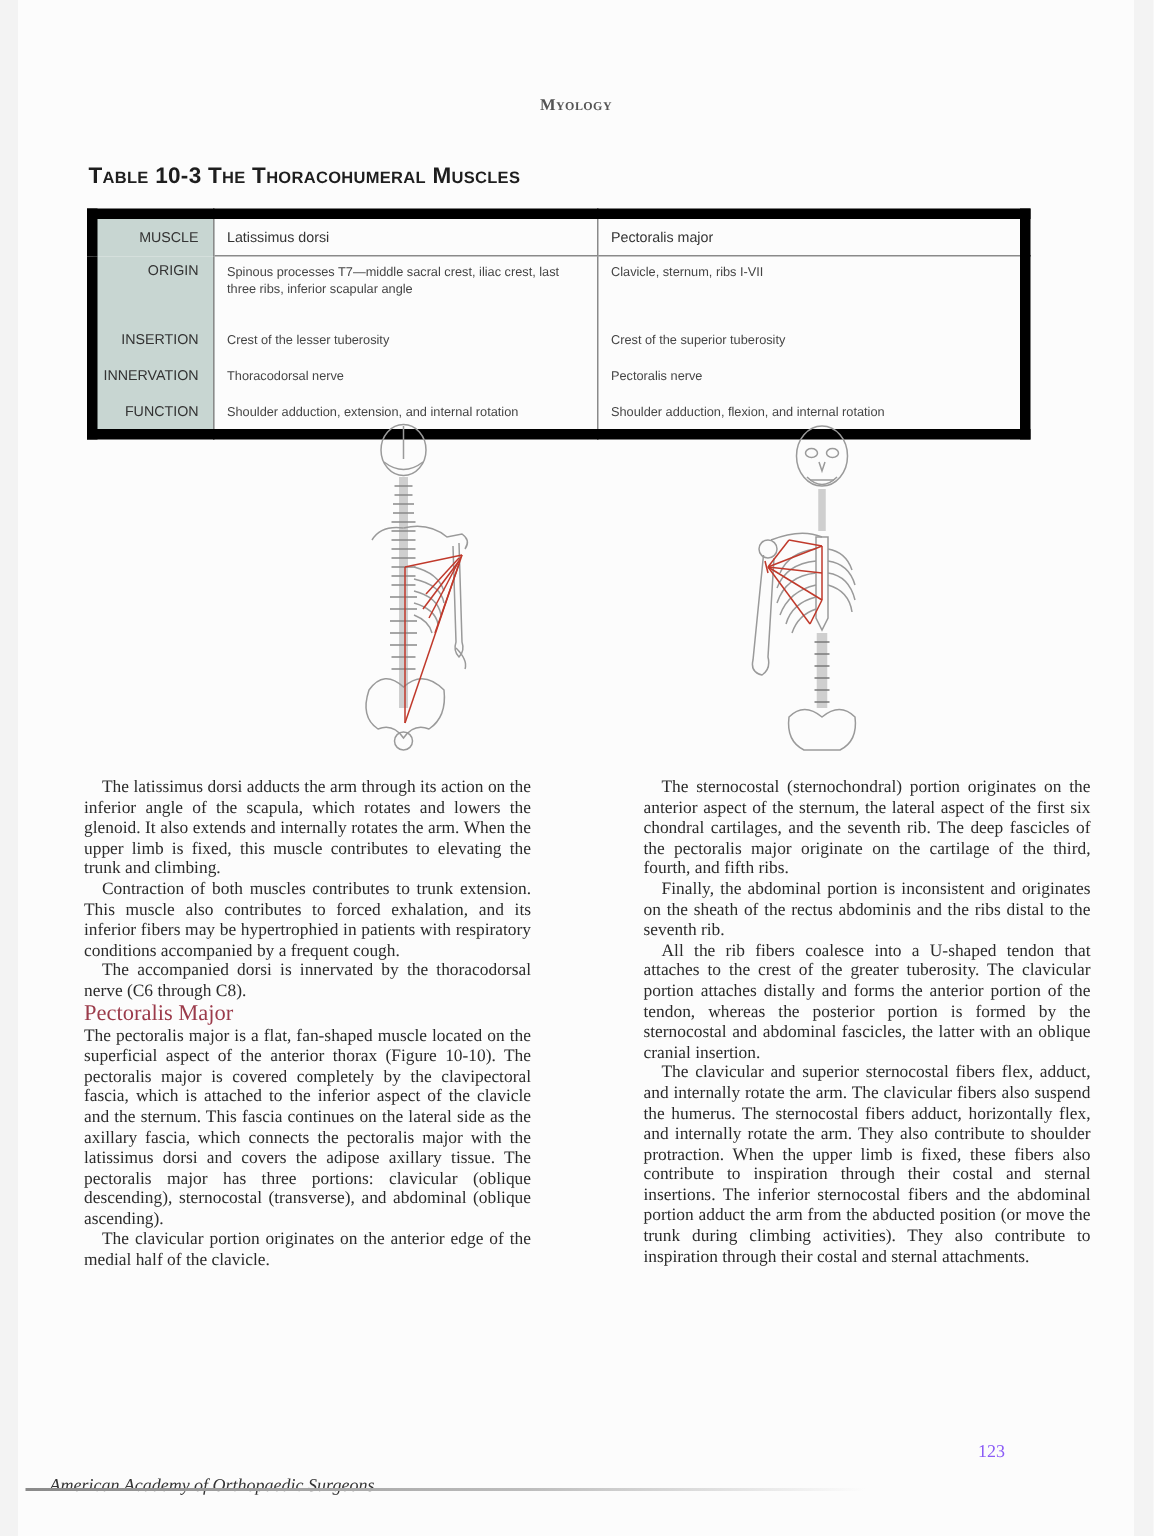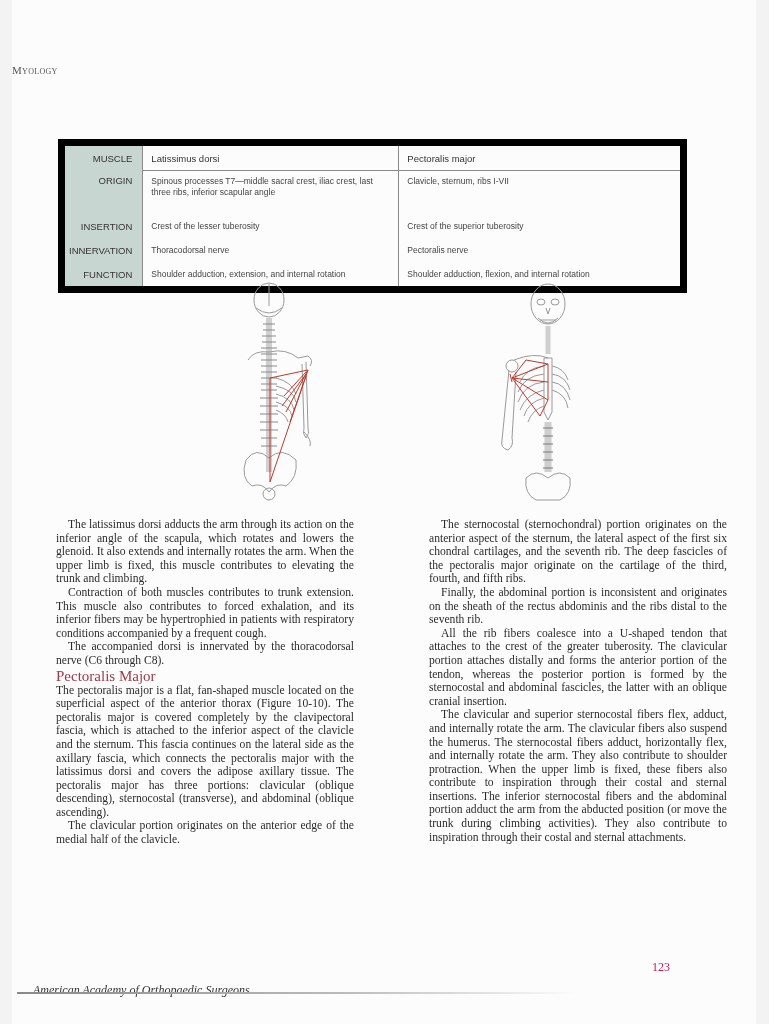--- a/index.html
+++ b/index.html
@@ -7,23 +7,23 @@
     width: 769px; height: 1024px; background: #f3f3f3;
     position: relative; overflow: hidden;
     font-family: "Liberation Serif", "DejaVu Serif", serif;
     color: #2a2a2a;
   }
   .page {
     position: absolute; left: 12px; top: 0; width: 744px; height: 1024px;
     background: #fcfcfc;
   }
   .running-head {
-    position: absolute; top: 64px; left: 0; width: 100%; 
+    position: absolute; top: 64px; left: 0; width: 100%; text-align: center;
     font-size: 11px; letter-spacing: 0.3px; color: #555;
-    font-variant: small-caps; text-transform: none;
+    font-variant: small-caps; text-transform: none; font-weight: bold;
   }
   .table-title {
     position: absolute; left: 47px; top: 109px;
     font-family: "Liberation Sans", "DejaVu Sans", sans-serif;
     font-weight: bold; font-size: 15px; color: #1e1e1e;
     font-variant: small-caps; letter-spacing: 0.2px;
   }
   .muscle-table {
     position: absolute; left: 46px; top: 139px; width: 629px; height: 137px;
     border: 7px solid #000000; border-collapse: collapse;
@@ -57,34 +57,35 @@
   .section-head {
     margin-top: 13px; font-size: 15px; line-height: 16px; color: #9b3a4a;
     text-indent: 0 !important;
   }
   .body-col p.noindent { text-indent: 0; }
   .footer-left {
     position: absolute; left: 21px; top: 983px; font-style: italic;
     font-size: 12px; color: #333;
   }
   .footer-right {
-    position: absolute; left: 640px; top: 960px; font-size: 12px; color: #be185d;
+    position: absolute; left: 640px; top: 960px; font-size: 12px; color: #8b5cf6;
   }
   .footer-rule {
     position: absolute; left: 5px; top: 992px; width: 560px; height: 2px;
     background: linear-gradient(to right, #8a8a8a, #bdbdbd 60%, rgba(220,220,220,0));
   }
 </style>
 </head>
 <body>
 
 <div class="page">
 
   <div class="running-head">Myology</div>
 
+  <div class="table-title">Table 10-3 The Thoracohumeral Muscles</div>
 
   <table class="muscle-table">
     <tbody>
         <tr class="head">
       <td class="lbl">MUSCLE</td>
       <td class="c1">Latissimus dorsi</td>
       <td class="c2">Pectoralis major</td>
     </tr>
     <tr class="r-origin">
       <td class="lbl">ORIGIN</td>

